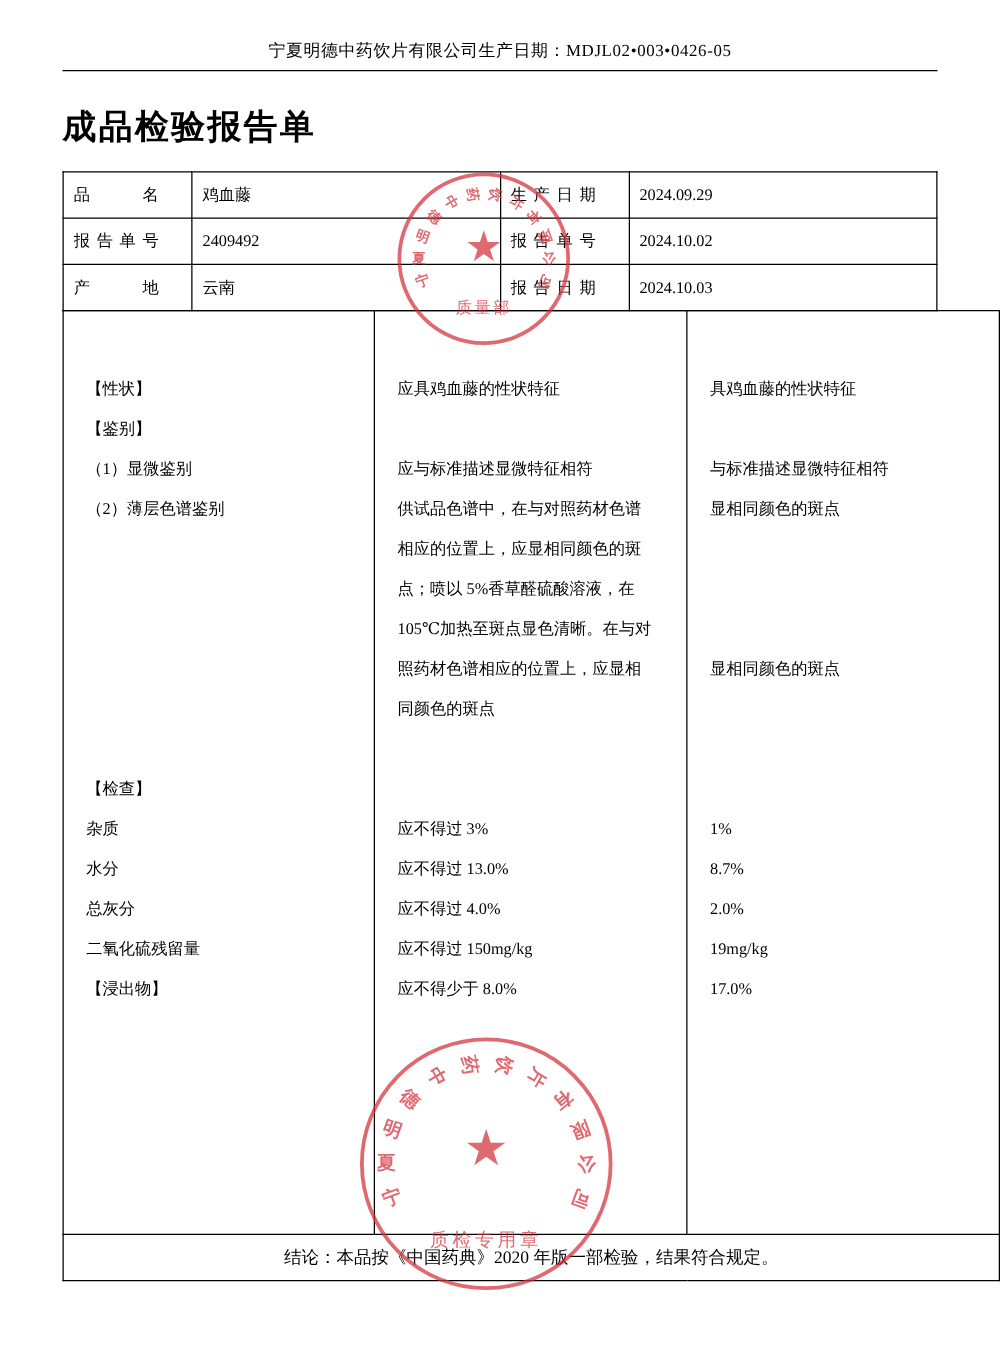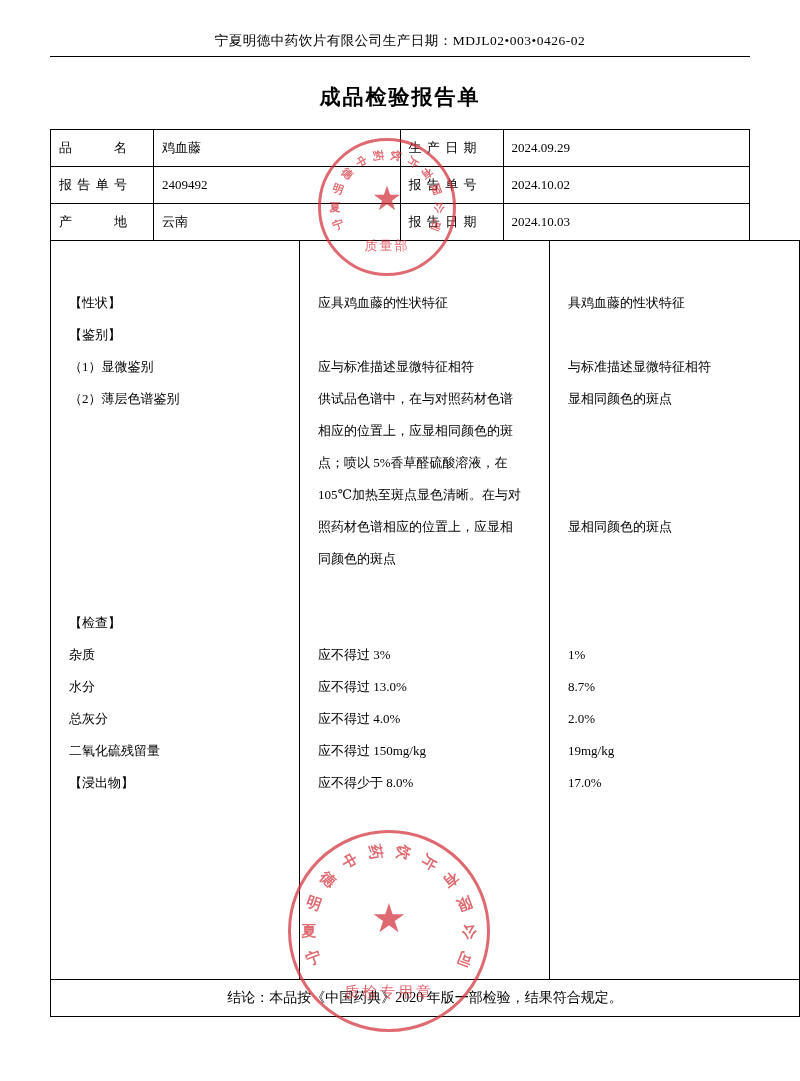--- a/index.html
+++ b/index.html
@@ -29,22 +29,22 @@
     font-size: 13.5px;
     padding-bottom: 4px;
   }
   .header-left { letter-spacing: .5px; }
   .header-right { letter-spacing: .5px; }
   .header-rule {
     border-bottom: 1px solid #000;
     margin-top: 2px;
   }
   .doc-title {
-    text-align: center;
-    font-size: 21px;
+    text-align: left;
+    font-size: 27px;
     font-weight: bold;
     letter-spacing: 2px;
     margin: 26px 0 18px 0;
     font-family: "Liberation Serif", "DejaVu Serif", serif;
   }
   
   table.main {
     width: 100%;
     border-collapse: collapse;
     font-size: 13px;
@@ -157,21 +157,21 @@
   }
 </style>
 </head>
 <body>
 
 <div class="page">
 
   <div class="header-row">
     <div class="header-left">宁夏明德中药饮片有限公司</div>
     <div class="header-right">
-      <span>生产日期：</span><span>MDJL02•003•0426-02</span>
+      <span>生产日期：</span><span>MDJL02•003•0426-05</span>
     </div>
   </div>
   <div class="header-rule"></div>
 
   <div class="doc-title">成品检验报告单</div>
 
   <table class="main">
     <tbody>
       <tr>
         <td class="lbl"><span class="lbl-spread">品　　名</span></td>

